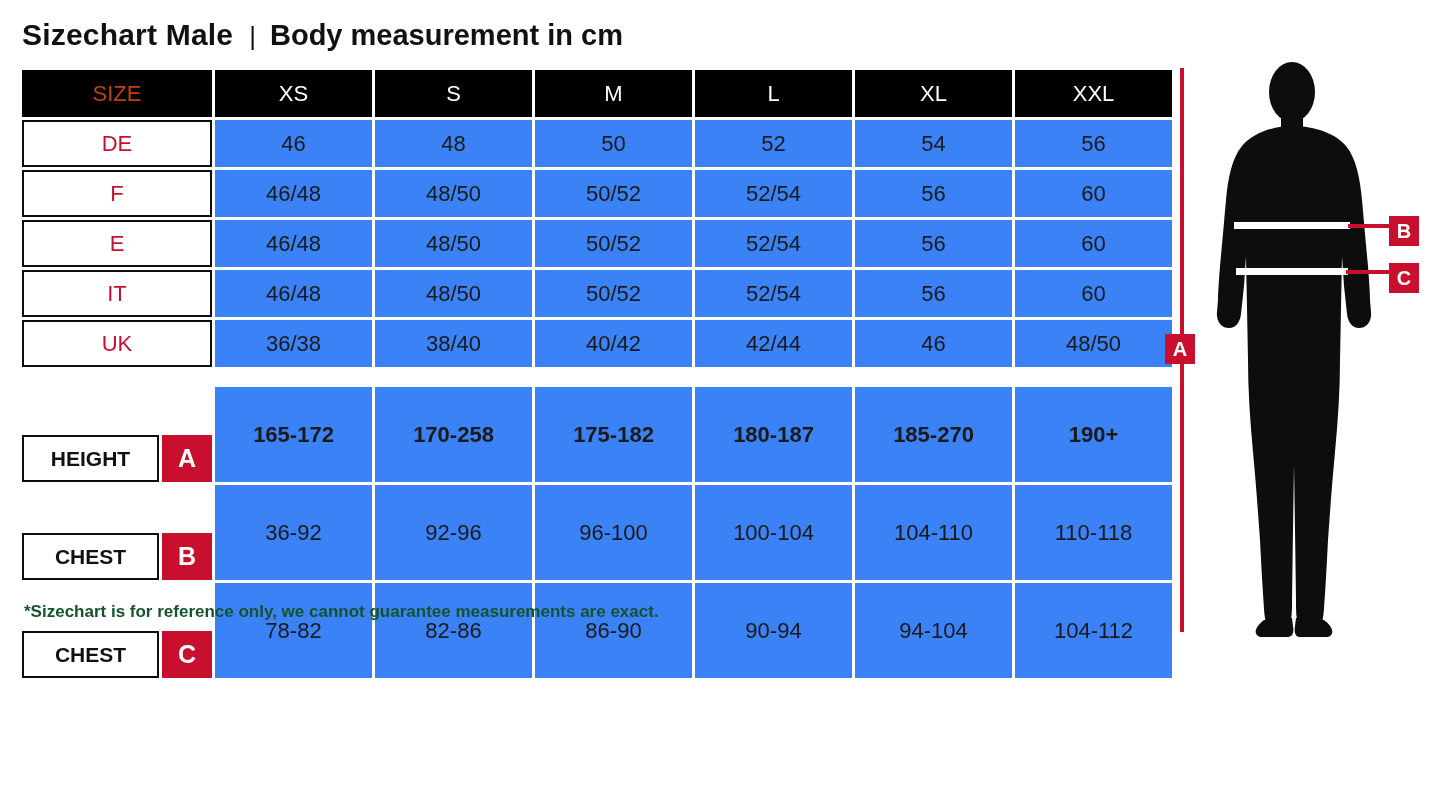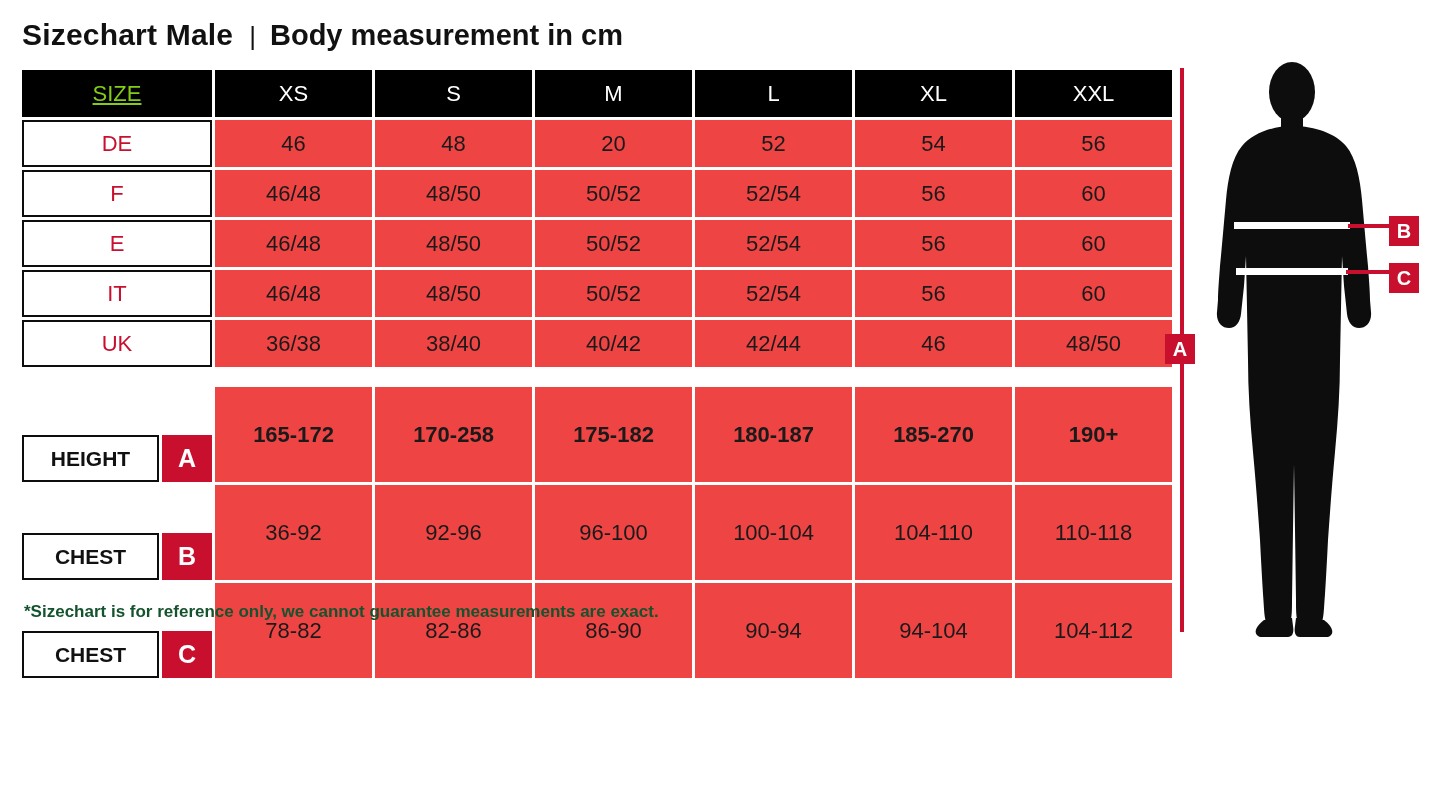--- a/index.html
+++ b/index.html
@@ -69,42 +69,41 @@
     font-size: 22px;
     font-weight: normal;
     padding: 0;
   }
   col.c-label { width: 190px; }
   col.c-size  { width: 157px; }
 
   
   .hdr {
     background: #000000;
-    color: #84cc16;
+    color: #c2410c;
     font-size: 23px;
-    text-decoration: underline;
   }
   .hdr-size {
     background: #000000;
     color: #ffffff;
     font-size: 23px;
   }
 
   
   .lbl-country {
     background: #ffffff;
     border: 2px solid #0d0d0d;
     color: #c8102e;
     font-weight: bold;
     font-size: 23px;
     box-sizing: border-box;
   }
   
   .data {
-    background: #ef4444;
+    background: #3b82f6;
     color: #1a1a1a;
     font-size: 22px;
   }
   .data.bold {
     font-weight: bold;
     font-size: 22px;
   }
 
   
   tr.spacer td {
@@ -219,21 +218,21 @@
           <th class="hdr-size">XL</th>
           <th class="hdr-size">XXL</th>
         </tr>
       </thead>
       <tbody>
 
         <tr>
           <td class="lbl-country">DE</td>
           <td class="data">46</td>
           <td class="data">48</td>
-          <td class="data">20</td>
+          <td class="data">50</td>
           <td class="data">52</td>
           <td class="data">54</td>
           <td class="data">56</td>
         </tr>
 
         <tr>
           <td class="lbl-country">F</td>
           <td class="data">46/48</td>
           <td class="data">48/50</td>
           <td class="data">50/52</td>

